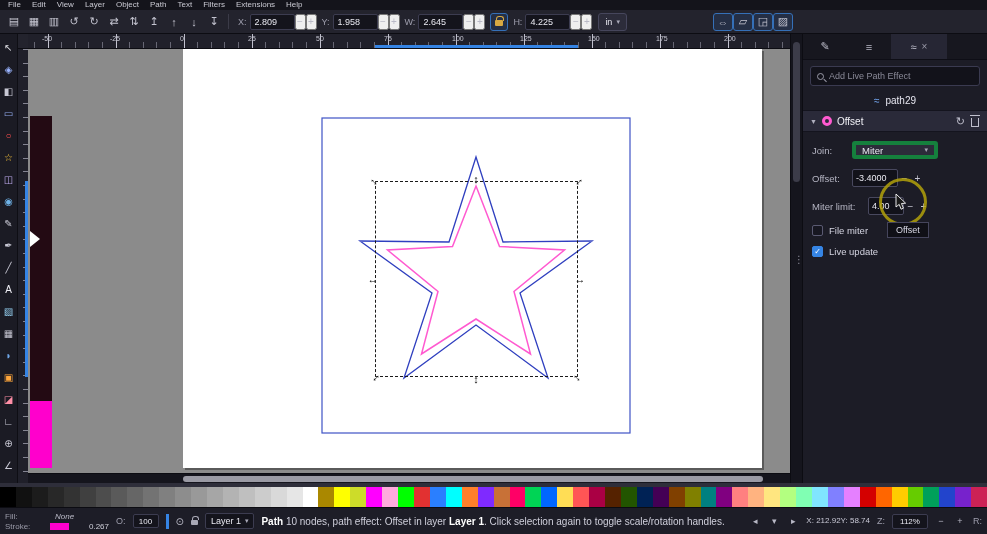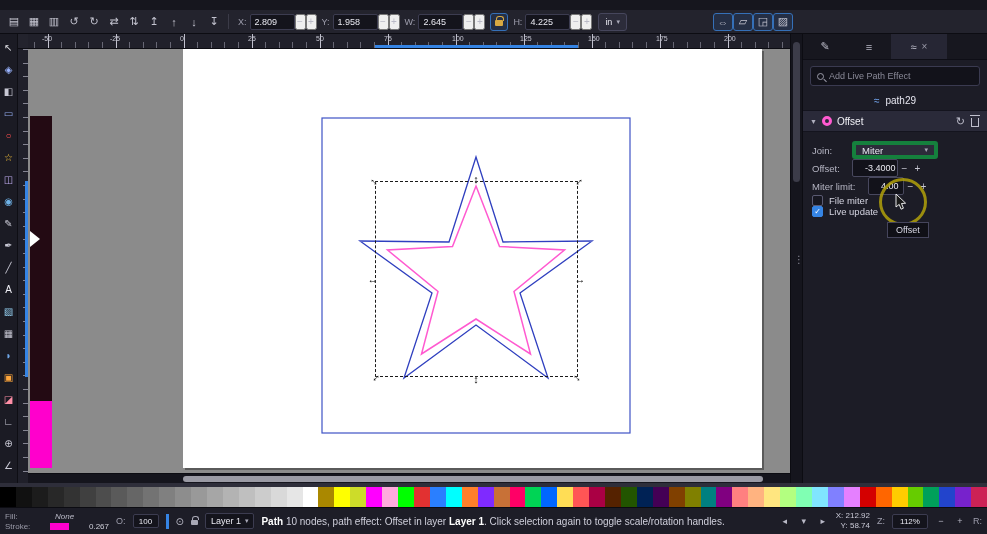--- a/index.html
+++ b/index.html
@@ -90,28 +90,28 @@
   .wave{color:#7ab0ff;font-size:10px}
   .effectrow{height:22px;background:#2a2a39;border-top:1px solid #14141e;border-bottom:1px solid #14141e;
              display:flex;align-items:center;gap:5px;padding:0 7px}
   .expander{font-size:7px;color:#b0b0bf}
   .donut{width:10px;height:10px;border:3px solid #ff5ad0;border-radius:50%;flex:none}
   .effname{color:#f0f0f6;flex:1}
   .effbtn{color:#c0c0ce;font-size:11px;background:none;border:none;flex:none;display:flex;align-items:center}
   .trash{position:relative;width:8px;height:9px;border:1px solid #c0c0ce;border-top:none;border-radius:0 0 1px 1px;margin:2px 1px 0}
   .trash::before{content:"";position:absolute;left:-2px;top:-3px;width:10px;height:1.5px;background:#c0c0ce}
   .params{padding:9px;position:relative}
-  .prow{display:flex;align-items:center;color:#b6b6c4;font-size:9.5px}
+  .prow{display:flex;align-items:center;margin-bottom:10px;color:#b6b6c4;font-size:9.5px}
   .plabel{width:40px;flex:none}
   .plabel.wide{width:56px}
   .dd{height:18px;background:#2c2c3a;border:4px solid #15803d;border-radius:3px;display:flex;align-items:center;
       justify-content:space-between;padding:0 6px;color:#e8e8f0}
   .dd.w86{width:86px}.dd.w58{width:58px}
   .spinbox{width:46px;height:18px;background:#12121a;border:1px solid #48485e;border-radius:2px;display:flex;
-           align-items:center;padding:0 12px;color:#e8e8f0;font-size:9px;overflow:hidden;white-space:nowrap}
+           align-items:center;padding:0 3px;color:#e8e8f0;font-size:9px;overflow:hidden;white-space:nowrap}
   .sstep{width:13px;height:18px;display:flex;align-items:center;justify-content:center;color:#c6c6d2;font-size:10px;
          background:none;border:none}
   .chk{width:11px;height:11px;border:1px solid #5a5a72;border-radius:2px;background:#171721;margin-right:6px;flex:none;
        display:flex;align-items:center;justify-content:center}
   .chk.on{background:#3584e4;border-color:#3584e4;color:#fff;font-size:8px}
   .chklabel{color:#d4d4e0;font-size:9.5px}
   .hlcircle{position:absolute;left:76px;top:144px;width:48px;height:48px;border:3px solid rgba(178,161,10,.85);
             border-radius:50%;pointer-events:none}
   .cursorwrap{position:absolute;left:92px;top:160px;pointer-events:none}
   .tooltip{position:absolute;left:84px;top:188px;background:#101017;border:1px solid #45455c;color:#d8d8e4;
@@ -133,30 +133,42 @@
   .strokeswatch{width:22px;height:7px;background:#ff00cc}
   .obox{width:26px;height:14px;background:#14141c;border:1px solid #3c3c50;border-radius:2px;display:flex;
         align-items:center;justify-content:center;color:#e8e8f0;font-size:8px;flex:none}
   .layerbar{width:3px;height:15px;background:#3584e4;flex:none}
   .sicon{color:#b9b9c6;font-size:10px;flex:none;display:flex;align-items:center}
   .layerdd{height:16px;display:flex;align-items:center;gap:4px;padding:0 5px;background:#14141c;border:1px solid #3c3c50;
            border-radius:2px;color:#e8e8f0;font-size:9px;flex:none}
   .msg{flex:1;min-width:0;overflow:hidden;white-space:nowrap;color:#cfcfdb;font-size:10px}
   .msg b{color:#fff}
   .navbtn{width:12px;text-align:center;color:#b9b9c6;background:none;border:none;font-size:9px;flex:none}
-  .xy{display:flex;flex-direction:column;font-size:8px;color:#c9c9d6;line-height:1.2;text-align:right;flex:none}
+  .xy{display:flex;flex-direction:row;font-size:8px;color:#c9c9d6;line-height:1.2;text-align:right;flex:none}
   .zbox{width:36px;height:15px;background:#14141c;border:1px solid #3c3c50;border-radius:2px;display:flex;
         align-items:center;justify-content:center;color:#e8e8f0;font-size:8px;flex:none}
   .rlabel{color:#9f9fae;flex:none}
 </style>
 </head>
 <body>
 
 <div id="app">
 
+  <div class="menubar">
+    <span>File</span>
+      <span>Edit</span>
+      <span>View</span>
+      <span>Layer</span>
+      <span>Object</span>
+      <span>Path</span>
+      <span>Text</span>
+      <span>Filters</span>
+      <span>Extensions</span>
+      <span>Help</span>
+  </div>
 
   <div class="cmdbar">
     <button class="tbtn">
         <span>▤</span>
       </button>
       <button class="tbtn">
         <span>▦</span>
       </button>
       <button class="tbtn">
         <span>▥</span>

